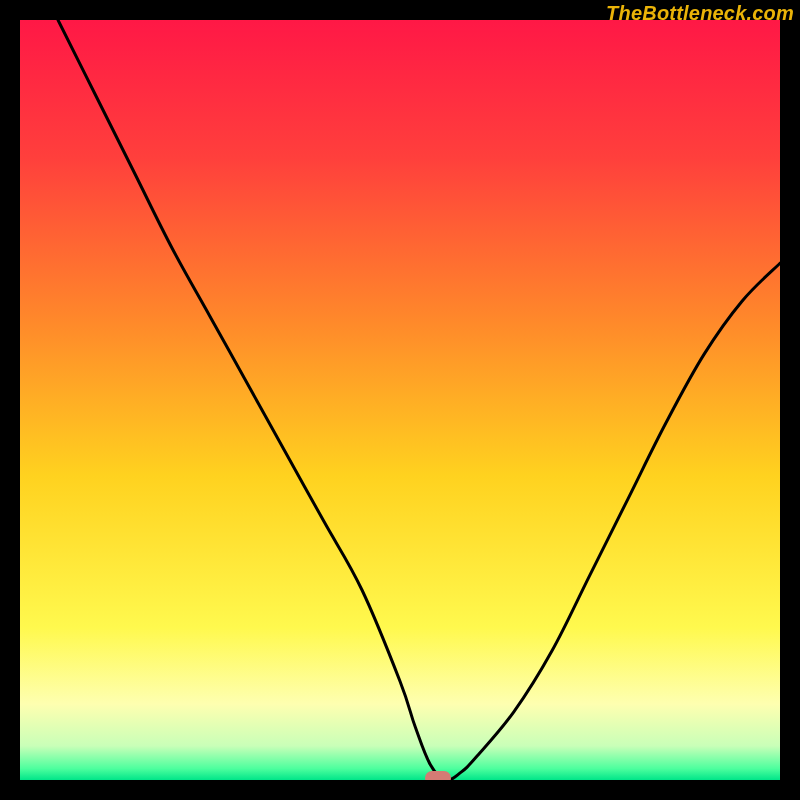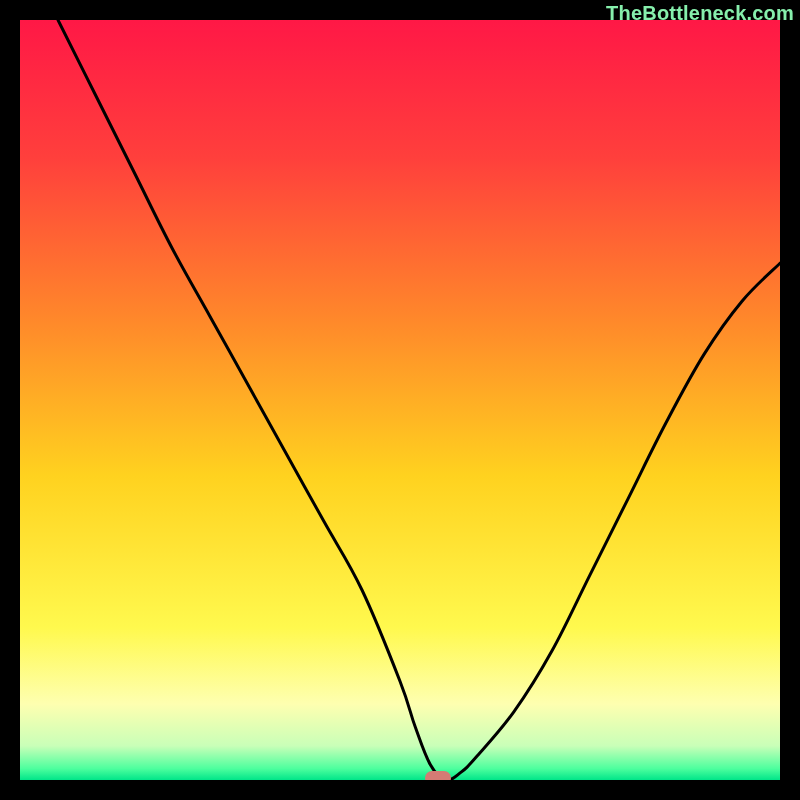--- a/index.html
+++ b/index.html
@@ -43,22 +43,23 @@
     background: #d47b74;
     border-radius: 7px;
   }
   .attribution {
     position: absolute;
     top: 2px;
     right: 6px;
     font-family: Arial, Helvetica, sans-serif;
     font-size: 20px;
     font-weight: 600;
-    color: #86efac;
+    color: #eab308;
     letter-spacing: 0.2px;
+    font-style: italic;
   }
 </style>
 </head>
 <body>
 
 <div class="frame">
 
   <div class="plot-area">
 
     <svg class="gradient-bg" viewBox="0 0 760 760" preserveAspectRatio="none">

